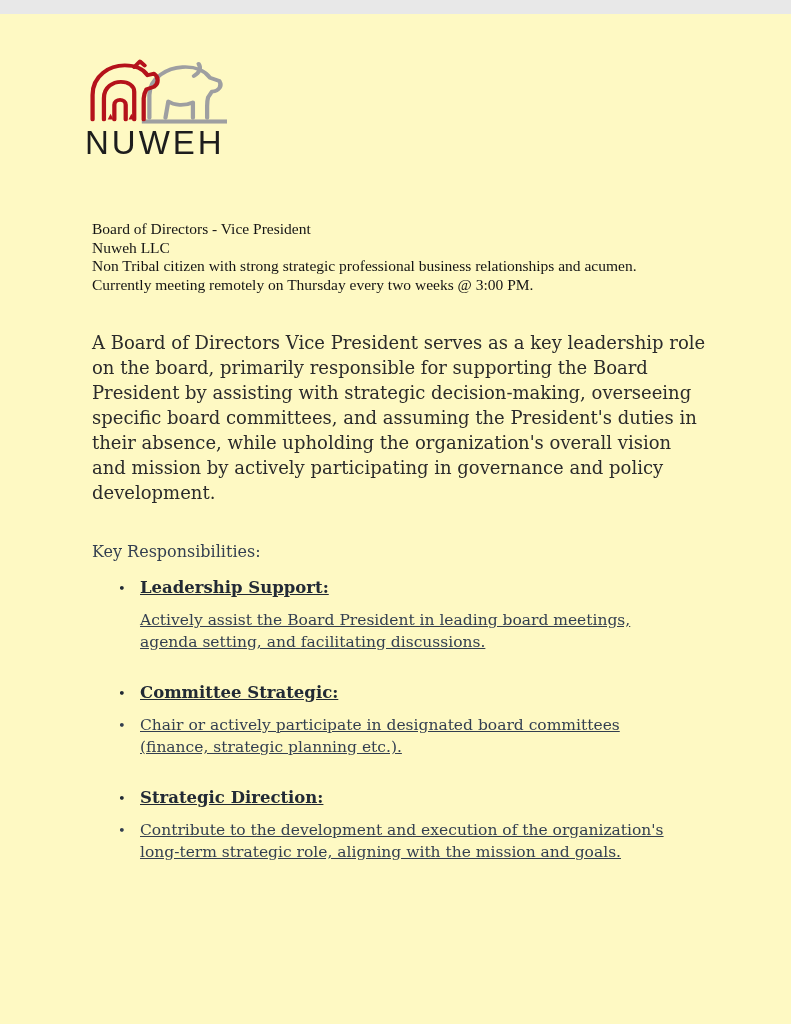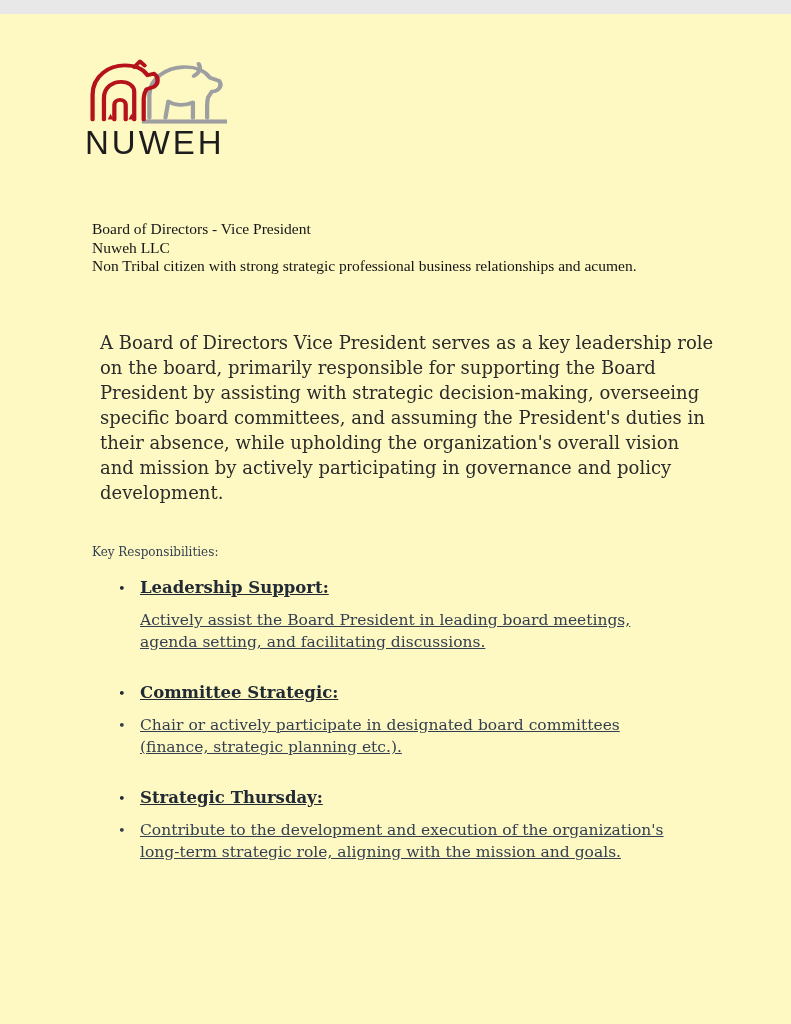--- a/index.html
+++ b/index.html
@@ -25,32 +25,32 @@
   }
   
   .header-block{
     position:absolute;left:92px;top:206px;width:620px;
     font-family:"Liberation Serif",serif;
     font-size:15.5px;line-height:18.5px;color:#141414;
   }
   .header-line{white-space:nowrap;}
   
   .intro{
-    position:absolute;left:100px;top:316px;width:618px;
+    position:absolute;left:92px;top:316px;width:618px;
     font-family:"DejaVu Serif",serif;
     font-size:18px;line-height:25px;color:#2b2b2b;
   }
   
   .responsibilities{
     position:absolute;left:92px;top:528px;width:640px;
     font-family:"DejaVu Serif",serif;
     color:#333F50;
   }
   .resp-heading{
-    font-size:12px;line-height:20px;margin:0 0 15px 0;color:#333F50;
+    font-size:16px;line-height:20px;margin:0 0 15px 0;color:#333F50;
   }
   .item-title{
     display:flex;align-items:baseline;
     margin:0 0 9px 0;padding-left:26px;
     font-size:16.5px;line-height:22px;font-weight:bold;color:#222A35;
   }
   .item-desc{
     display:flex;align-items:baseline;
     margin:0 0 29px 0;padding-left:26px;
     font-size:15.5px;line-height:22px;color:#333F50;
@@ -88,20 +88,21 @@
       <polygon points="24,80 27,73 30,80" fill="#b5121b"></polygon>
       <polygon points="46,80 49,73 52,80" fill="#b5121b"></polygon>
     </svg>
     <div class="wordmark">NUWEH</div>
   </div>
 
   <div class="header-block">
     <div class="header-line">Board of Directors - Vice President</div>
     <div class="header-line">Nuweh LLC</div>
     <div class="header-line">Non Tribal citizen with strong strategic professional business relationships and acumen.</div>
+    <div class="header-line">Currently meeting remotely on Thursday every two weeks @ 3:00 PM.</div>
   </div>
 
   <div class="intro">A Board of Directors Vice President serves as a key leadership role on the board, primarily responsible for supporting the Board President by assisting with strategic decision-making, overseeing specific board committees, and assuming the President's duties in their absence, while upholding the organization's overall vision and mission by actively participating in governance and policy development.</div>
 
   <div class="responsibilities">
     <div class="resp-heading">Key Responsibilities:</div>
 
     <div>
       <div class="item-title">
         <span class="bullet">•</span>
@@ -119,21 +120,21 @@
       </div>
       <div class="item-desc">
         <span class="bullet">•</span>
         <span class="desc-text">Chair or actively participate in designated board committees (finance, strategic planning etc.).</span>
       </div>
     </div>
 
     <div>
       <div class="item-title">
         <span class="bullet">•</span>
-        <span class="title-text">Strategic Thursday:</span>
+        <span class="title-text">Strategic Direction:</span>
       </div>
       <div class="item-desc">
         <span class="bullet">•</span>
         <span class="desc-text">Contribute to the development and execution of the organization's long-term strategic role, aligning with the mission and goals.</span>
       </div>
     </div>
   </div>
 
 </div>
 

